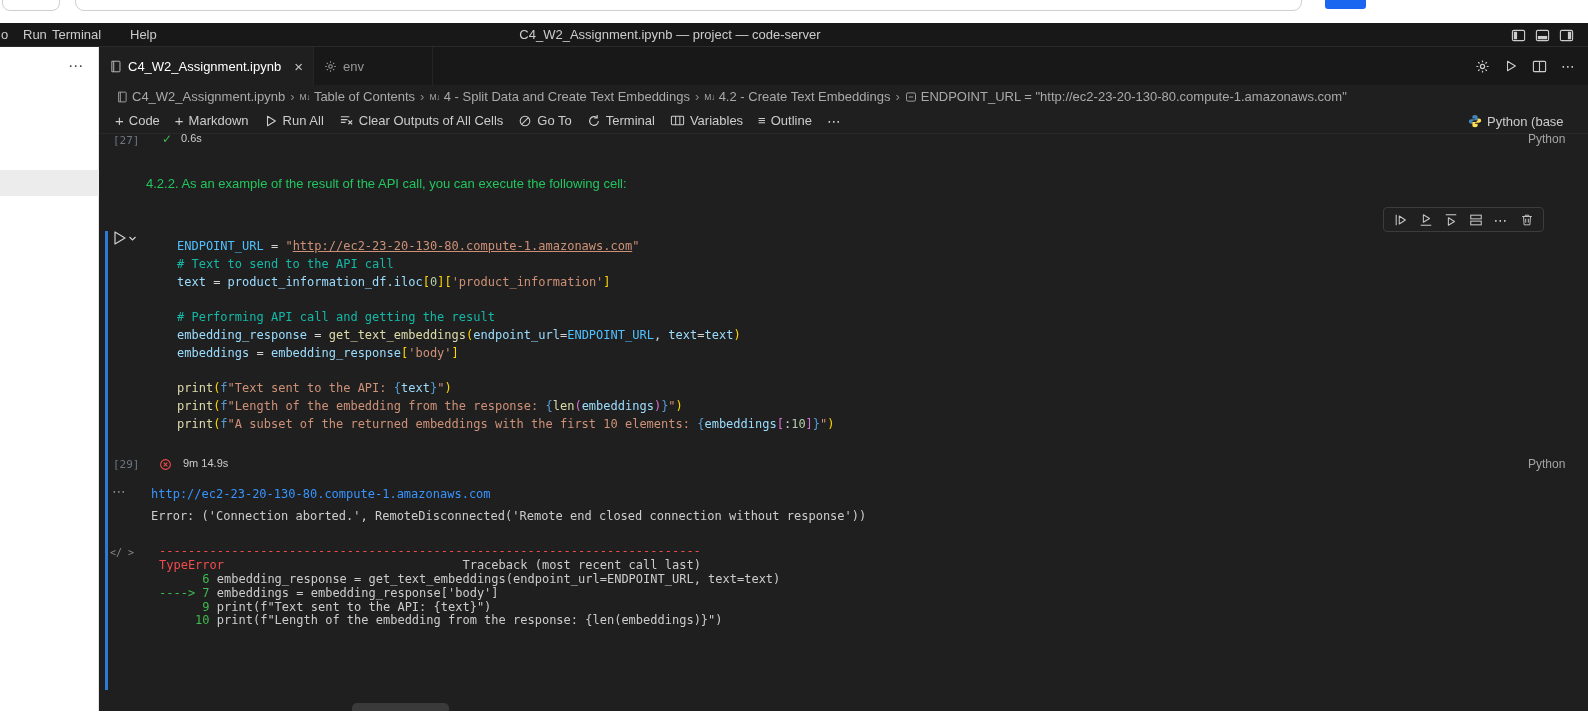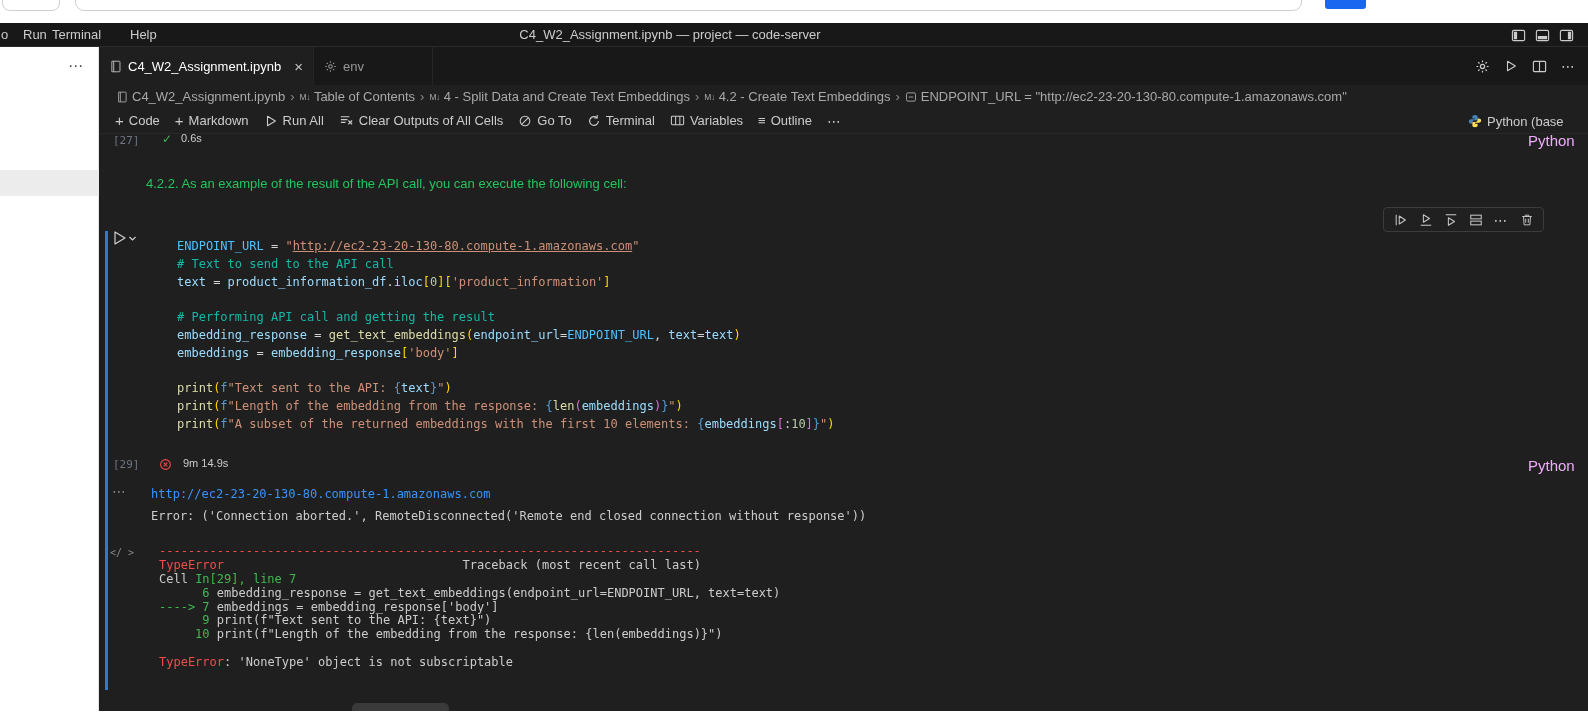--- a/index.html
+++ b/index.html
@@ -46,21 +46,21 @@
 
   
   .nbtoolbar{position:absolute;left:99px;top:108px;width:1489px;height:26px;background:#1f1f1f;border-bottom:1px solid #282828;display:flex;align-items:center;gap:15px;padding-left:16px;font-size:13px;color:#cccccc;overflow:hidden;white-space:nowrap}
   .tb-item{display:flex;align-items:center;gap:5px}
   .plus-glyph{font-size:15px;line-height:1;color:#cccccc}
   .kernel{position:absolute;left:1369px;top:0;height:26px;display:flex;align-items:center;gap:5px}
 
   
   .exec-count{font-family:"DejaVu Sans Mono",monospace;font-size:11px;color:#6e7681}
   .duration{font-size:11px;color:#cccccc}
-  .lang-label{font-size:15px;color:#f0abfc}
+  .lang-label{font-size:12px;color:#a3a3a3}
   .md-text{font-size:13px;color:#22c55e}
   .cell-toolbar{position:absolute;left:1383px;top:207px;width:161px;height:25px;background:#202020;border:1px solid #3c3c3c;border-radius:4px;display:flex;align-items:center;justify-content:space-around;padding:0 4px}
   .focus-bar{position:absolute;left:105px;top:231px;width:3px;height:459px;background:#2b7bd4}
   .code-block{position:absolute;left:177px;top:238px;white-space:pre}
   .code-line{font-family:"DejaVu Sans Mono",monospace;font-size:12px;height:17.75px;line-height:17.75px;white-space:pre}
   .tb-line{font-family:"DejaVu Sans Mono",monospace;font-size:12px;height:13.9px;line-height:13.9px;white-space:pre}
   .out-mono{font-family:"DejaVu Sans Mono",monospace;font-size:12px}
   .out-link{color:#3794ff}
   .out-gutter{color:#8a8a8a}
 
@@ -282,25 +282,23 @@
   <span class="abs lang-label" style="left:1528px;top:457px">Python</span>
 
   <span class="abs out-gutter" style="left:112px;top:483px;font-size:14px;letter-spacing:1px">⋯</span>
   <div class="abs out-mono out-link" style="left:151px;top:487px">http://ec2-23-20-130-80.compute-1.amazonaws.com</div>
   <div class="abs out-mono" style="left:151px;top:509px;color:#cccccc">Error: ('Connection aborted.', RemoteDisconnected('Remote end closed connection without response'))</div>
 
   <span class="abs out-gutter out-mono" style="left:110px;top:547px;font-size:10px">&lt;/ &gt;</span>
   <div id="traceback-lines" class="abs" style="left:159px;top:545px">
       <div class="tb-line"><span class="tk-r">---------------------------------------------------------------------------</span></div>
       <div class="tb-line"><span class="tk-r">TypeError</span><span class="tk-w">                                 Traceback (most recent call last)</span></div>
-      <div class="tb-line"><span class="tk-w">Cell </span><span class="tk-g">In[29], line 7</span></div>
       <div class="tb-line"><span class="tk-g">      6</span><span class="tk-w"> embedding_response = get_text_embeddings(endpoint_url=ENDPOINT_URL, text=text)</span></div>
       <div class="tb-line"><span class="tk-g">----&gt; 7</span><span class="tk-w"> embeddings = embedding_response['body']</span></div>
       <div class="tb-line"><span class="tk-g">      9</span><span class="tk-w"> print(f"Text sent to the API: {text}")</span></div>
       <div class="tb-line"><span class="tk-g">     10</span><span class="tk-w"> print(f"Length of the embedding from the response: {len(embeddings)}")</span></div>
       <div class="tb-line">&nbsp;</div>
-      <div class="tb-line"><span class="tk-r">TypeError</span><span class="tk-w">: 'NoneType' object is not subscriptable</span></div>
     </div>
 
   <div class="bottom-strip"></div>
   <div class="bottom-nub"></div>
 
 </div>
 
 </body></html>

